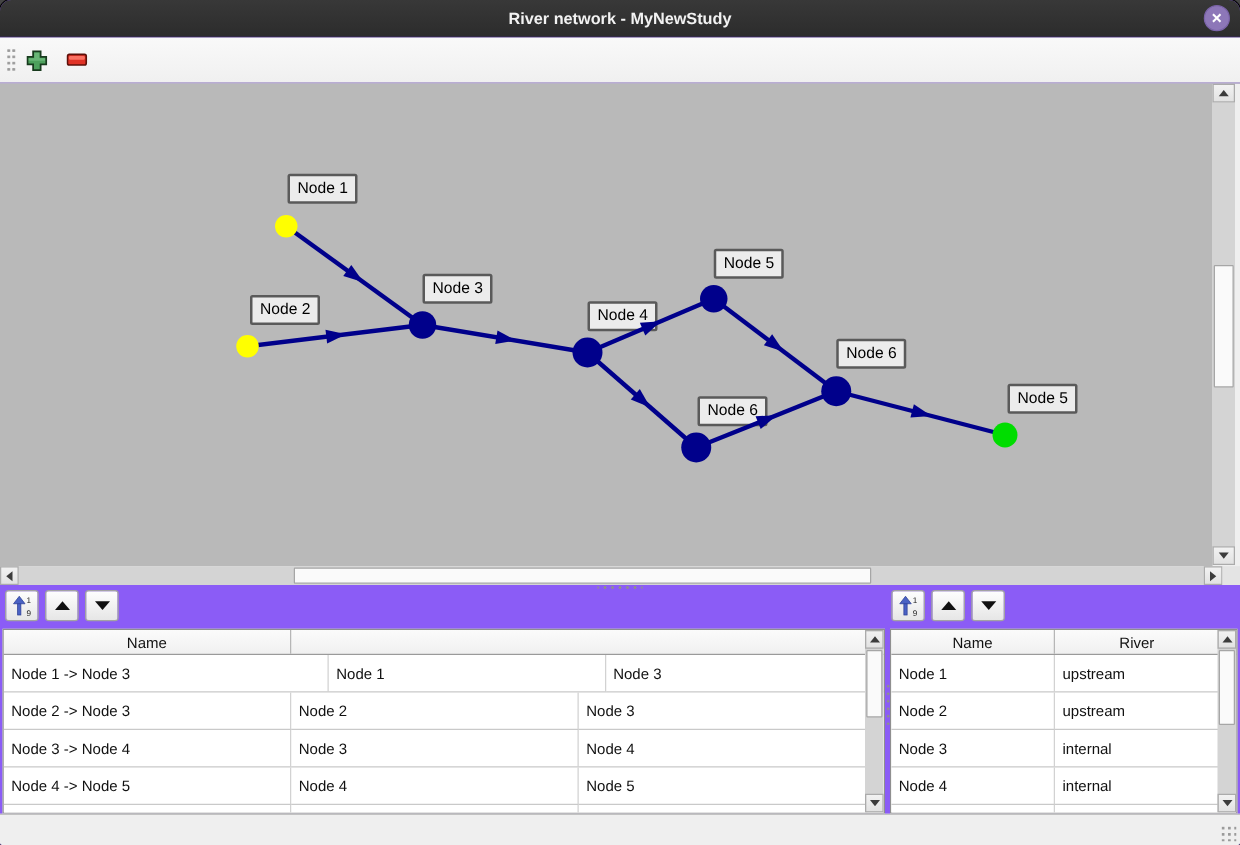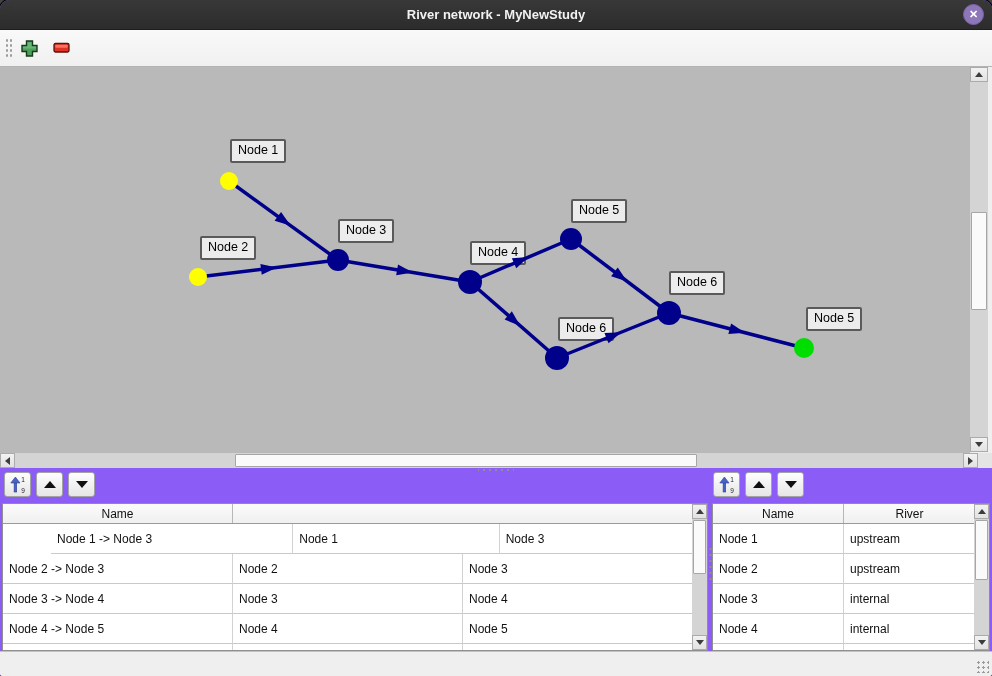--- a/index.html
+++ b/index.html
@@ -233,21 +233,21 @@
     </div>
   <div class="pane-btn" style="left:777px;">
       <div class="tri-dn-lg"></div>
     </div>
 
   <div class="tbl" style="left:2px; width:706px;" id="edge-table">
       <div class="thead">
         <div class="th" style="width: 230px;">Name</div>
       </div>
       <div class="tr">
-        <div class="td" style="width: 270px; margin-left: 48px;">Node 1 -&gt; Node 3</div>
+        <div class="td" style="width: 270px;">Node 1 -&gt; Node 3</div>
         <div class="td" style="width: 230px;">Node 1</div>
         <div class="td" style="width: 231px;">Node 3</div>
       </div>
       <div class="tr">
         <div class="td" style="width: 230px;">Node 2 -&gt; Node 3</div>
         <div class="td" style="width: 230px;">Node 2</div>
         <div class="td" style="width: 231px;">Node 3</div>
       </div>
       <div class="tr">
         <div class="td" style="width: 230px;">Node 3 -&gt; Node 4</div>

